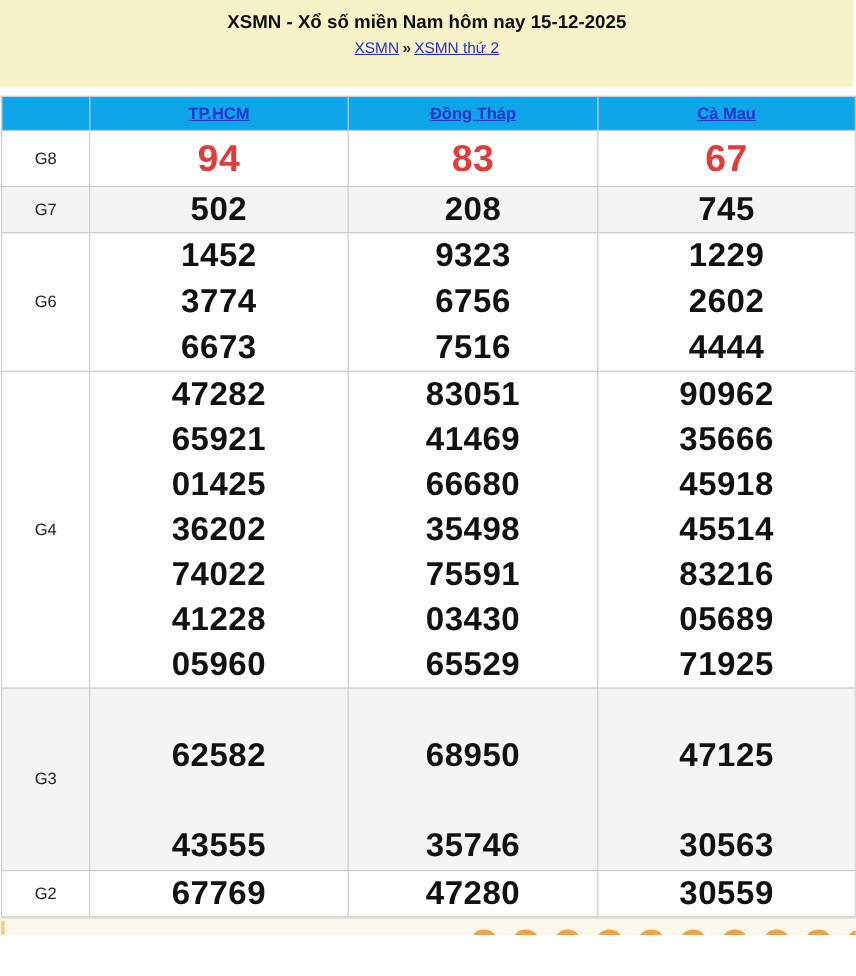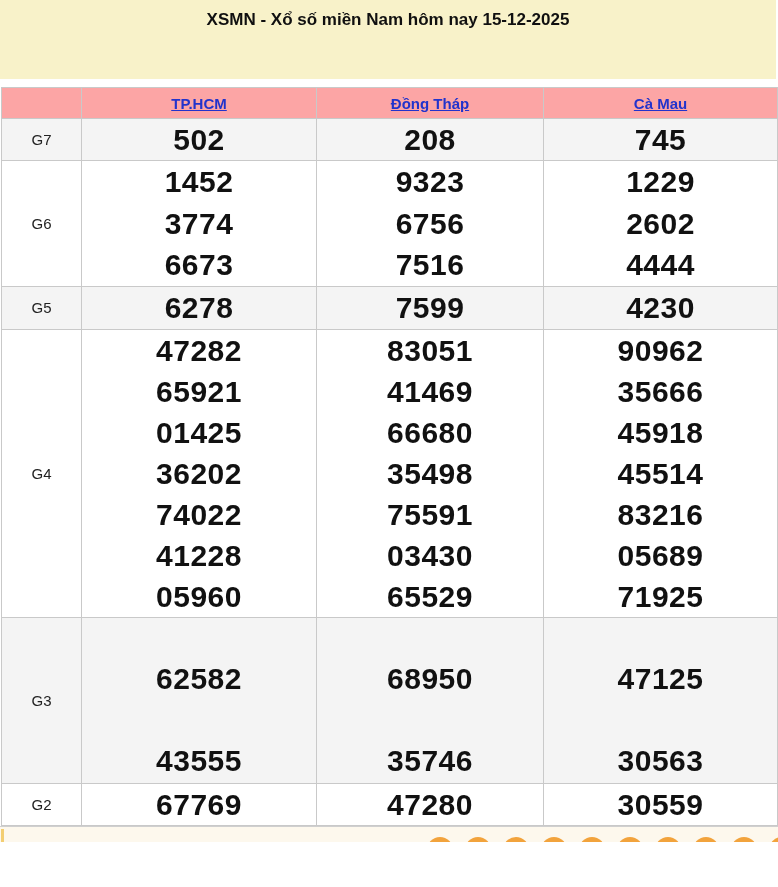--- a/index.html
+++ b/index.html
@@ -19,21 +19,21 @@
   .crumb .sep { color:#222; font-weight:bold; padding:0 3px; }
 
   
   table.results {
     border-collapse:collapse; table-layout:fixed;
     width:776px; margin:8px 1px 0 1px;
   }
   table.results th, table.results td {
     border:1px solid #C9C9C9; padding:0; vertical-align:middle;
   }
-  thead th { height:30px; background:#fca5a5; font-size:15px;margin-top:28px; }
+  thead th { height:30px; background:#0ea5e9; font-size:15px;margin-top:28px; }
   thead th a { color:#2233CC; font-weight:bold; text-decoration:underline; cursor:pointer; }
   td.lbl { font-size:15px; font-weight:normal; color:#222; text-align:center; }
   tr.shaded { background:#F4F4F4; }
   .num {
     font-weight:bold; font-size:30px; color:#111;
     text-align:center; line-height:41px; letter-spacing:0.5px;
   }
   tr.r-g8 { height:51px; } tr.r-g8 .num { font-size:34px; color:#E23B3B; line-height:50px; }
   tr.r-g7 { height:42px; } tr.r-g7 .num { line-height:41px; }
   tr.r-g6 { height:125px; } tr.r-g6 .num { line-height:41.5px; }
@@ -55,38 +55,53 @@
   .ball {
     position:absolute; top:10px; width:26px; height:26px;
     border-radius:50%; background:#F2A33C;
   }
 </style>
 </head>
 <body>
 
 <div class="banner">
   <div class="title">XSMN - Xổ số miền Nam hôm nay 15-12-2025</div>
+  <div class="crumb">
+    <a>XSMN</a><span class="sep">»</span><a>XSMN thứ 2</a>
+  </div>
 </div>
 
 <table class="results">
   <colgroup>
       <col style="width:80px">
       <col style="width:235px">
       <col style="width:227px">
       <col style="width:234px">
     </colgroup>
   <thead>
     <tr>
       <th></th>
       <th><a>TP.HCM</a></th>
       <th><a>Đồng Tháp</a></th>
       <th><a>Cà Mau</a></th>
     </tr>
   </thead>
   <tbody>
+    <tr class="r-g8">
+      <td class="lbl">G8</td>
+      <td>
+          <div class="num">94</div>
+        </td>
+      <td>
+          <div class="num">83</div>
+        </td>
+      <td>
+          <div class="num">67</div>
+        </td>
+    </tr>
     <tr class="r-g7 shaded">
       <td class="lbl">G7</td>
       <td>
           <div class="num">502</div>
         </td>
       <td>
           <div class="num">208</div>
         </td>
       <td>
           <div class="num">745</div>
@@ -102,32 +117,20 @@
       <td>
         <div class="num">9323</div>
         <div class="num">6756</div>
         <div class="num">7516</div>
       </td>
       <td>
         <div class="num">1229</div>
         <div class="num">2602</div>
         <div class="num">4444</div>
       </td>
-    </tr>
-    <tr class="r-g5 shaded">
-      <td class="lbl">G5</td>
-      <td>
-          <div class="num">6278</div>
-        </td>
-      <td>
-          <div class="num">7599</div>
-        </td>
-      <td>
-          <div class="num">4230</div>
-        </td>
     </tr>
     <tr class="r-g4">
       <td class="lbl">G4</td>
       <td>
         <div class="num">47282</div>
         <div class="num">65921</div>
         <div class="num">01425</div>
         <div class="num">36202</div>
         <div class="num">74022</div>
         <div class="num">41228</div>

